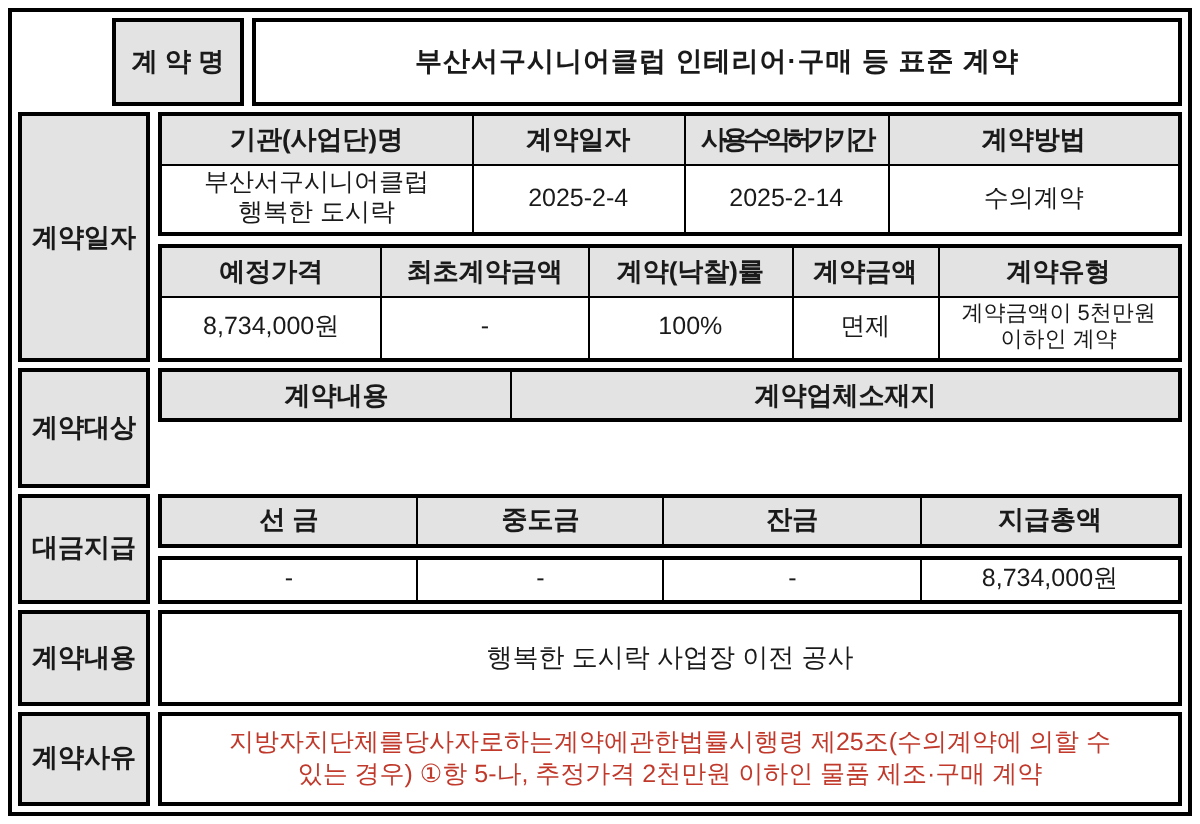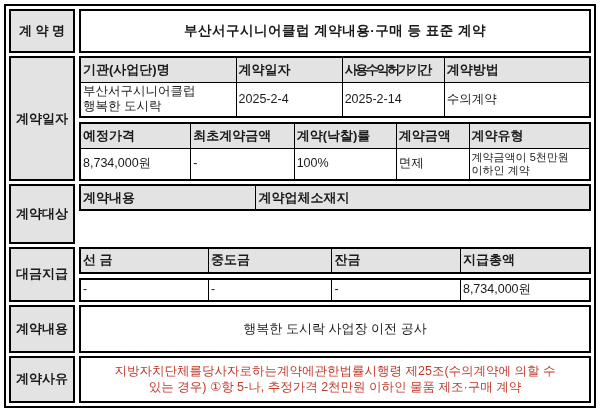--- a/index.html
+++ b/index.html
@@ -14,21 +14,21 @@
     width:600px;height:412px;overflow:hidden;
     font-family:"Liberation Sans","DejaVu Sans",sans-serif;
     color:#1a1a1a;
   }
   .sheet{
     margin:4px;border:2px solid var(--border-color);
     padding:3px;display:flex;flex-direction:column;gap:3px;
     height:404px;background:#ffffff;
   }
   .row{display:flex;gap:4px;}
-  .r1{height:48px;}
+  .r1{height:48px;margin-left:47px;}
   .r2{height:133px;}
   .r3{height:65px;}
   .r4{height:57px;}
   .r5{height:52px;}
   .r6{height:51px;border-radius:13px;}
   .label-cell{
     flex:none;width:66px;background:var(--label-bg);
     border:2px solid var(--border-color);
     display:flex;align-items:center;justify-content:center;
     font-weight:bold;font-size:13px;text-align:center;
@@ -44,21 +44,21 @@
   .reason-text{
     color:var(--reason-text);font-size:12.5px;line-height:1.3;
     white-space:pre-line;text-align:center;
   }
   table.grid{
     width:100%;border-collapse:collapse;table-layout:fixed;
     border:2px solid var(--border-color);
   }
   table.grid th,table.grid td{
     border:1px solid var(--border-color);
-    text-align:left;vertical-align:middle;
+    text-align:center;vertical-align:middle;
     padding:1px 2px;overflow:hidden;
   }
   table.grid th{
     background:var(--header-bg);font-weight:bold;font-size:13px;
   }
   table.grid td{font-size:12.5px;white-space:pre-line;line-height:1.25;}
   tr.hdr{height:25px;}
   tr.val{height:24px;}
   tr.val-short{height:22px;}
   .condensed{letter-spacing:-0.18em;white-space:nowrap;}
@@ -66,21 +66,21 @@
 </style>
 </head>
 <body>
 
 <div class="sheet">
 
   <div class="row r1">
     <div class="label-cell">계 약 명</div>
     <div class="content">
       <div class="box">
-        <span class="title-text">부산서구시니어클럽 계약내용·구매 등 표준 계약</span>
+        <span class="title-text">부산서구시니어클럽 인테리어·구매 등 표준 계약</span>
       </div>
     </div>
   </div>
 
   <div class="row r2">
     <div class="label-cell">계약일자</div>
     <div class="content">
       <table class="grid">
         <colgroup>
             <col style="width:30.6%">

